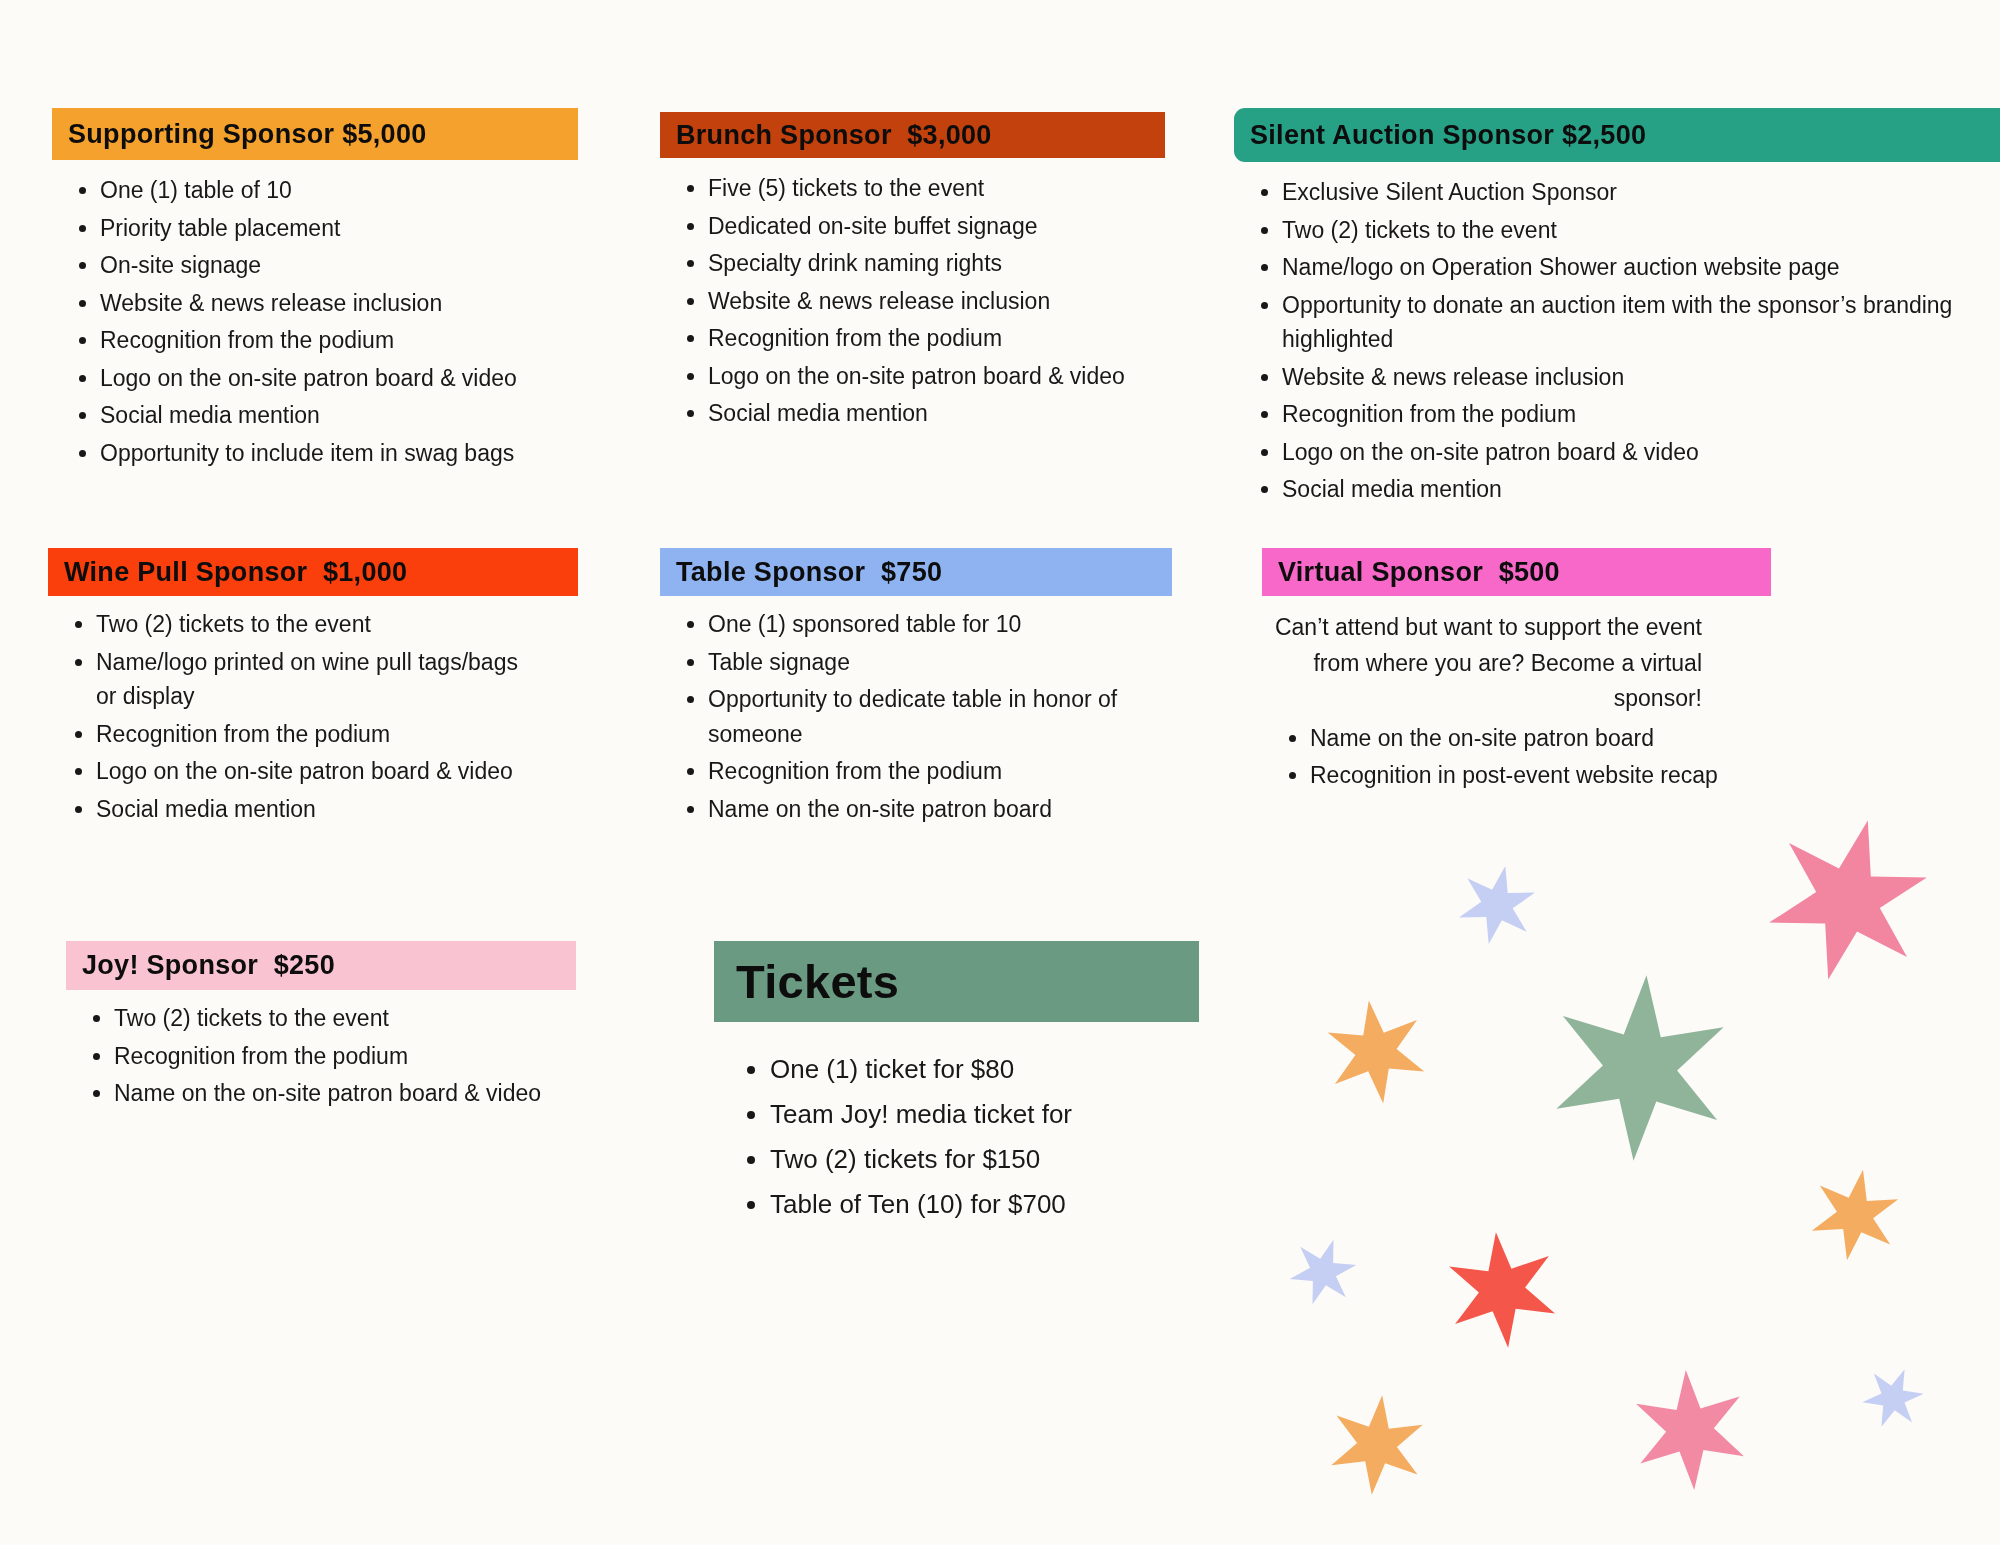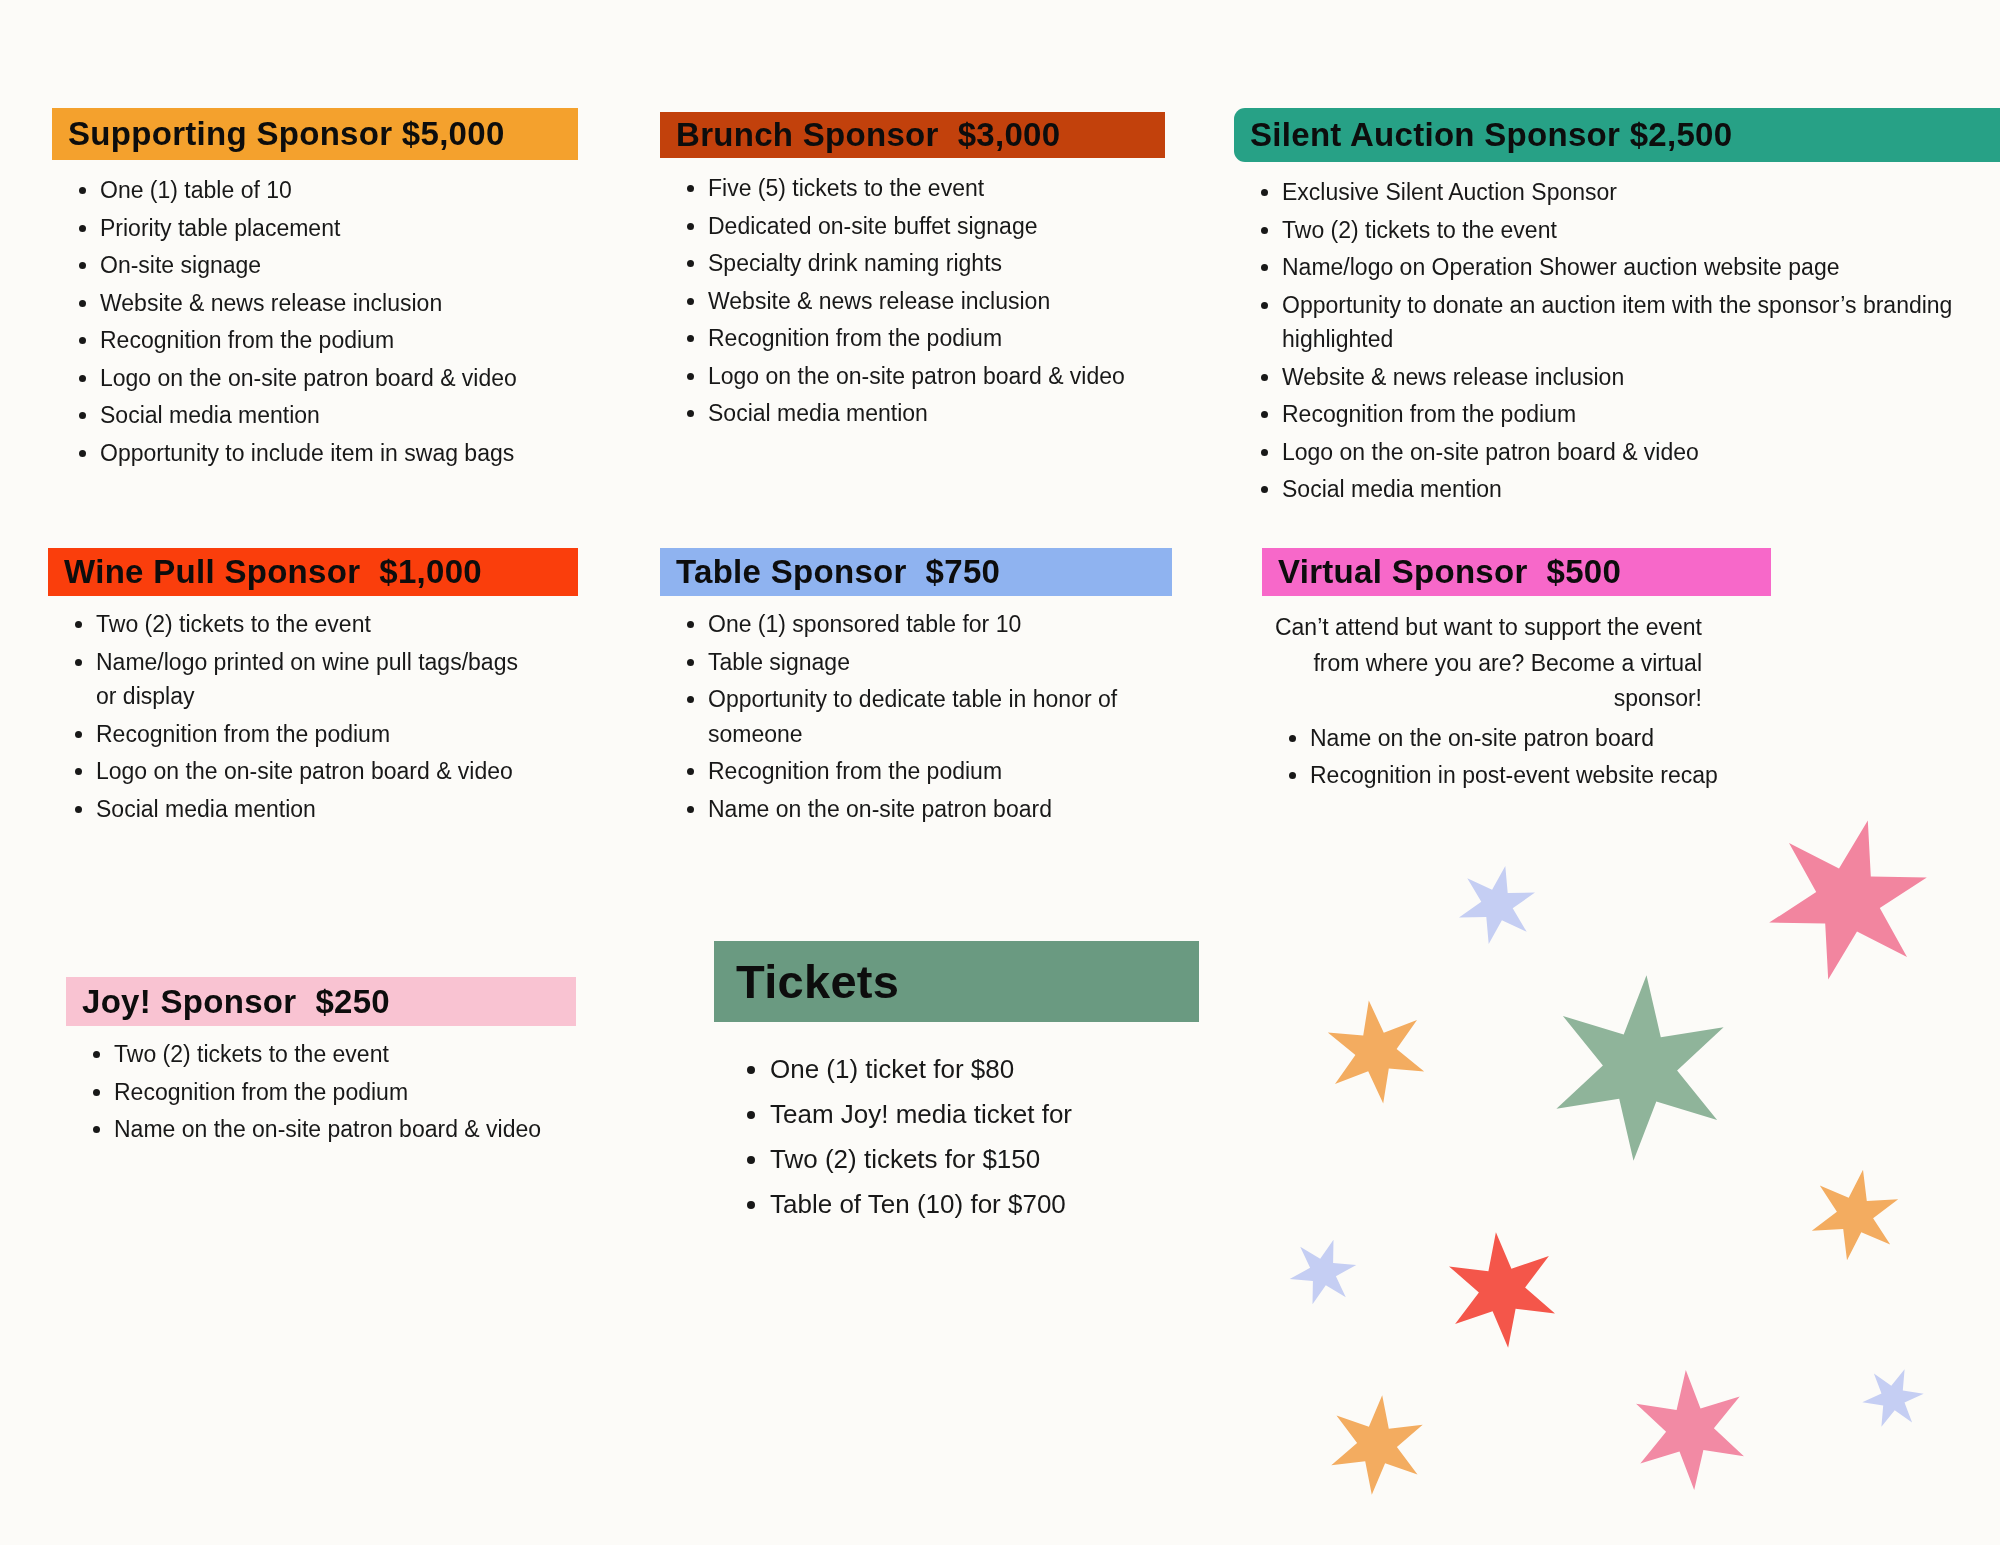--- a/index.html
+++ b/index.html
@@ -10,21 +10,21 @@
     background:#FCFBF8;
     font-family:"Liberation Sans", sans-serif;
     color:#181818;
     overflow:hidden;
   }
   .block { position:absolute; }
   .bar {
     display:flex; align-items:center;
     padding:0 16px;
     font-weight:700;
-    font-size:33px;
+    font-size:27px;
     color:#0d0d0d;
     letter-spacing:0.3px;
     white-space:pre-wrap;
   }
   .block ul {
     list-style:disc;
     margin-top:13px;
     padding-left:48px;
     font-size:23px;
     line-height:1.5;
@@ -55,21 +55,21 @@
   #b-wine ul { width:480px; margin-top:11px; }
 
   #b-table { left:660px; top:548px; width:512px; }
   #b-table .bar { height:48px; width:512px; }
   #b-table ul { width:500px; margin-top:11px; }
 
   #b-virtual { left:1262px; top:548px; width:509px; }
   #b-virtual .bar { height:48px; width:509px; }
   #b-virtual ul { width:470px; margin-top:4px; }
 
-  #b-joy { left:66px; top:941px; width:630px;margin-top:36px; }
+  #b-joy { left:66px; top:941px; width:630px; }
   #b-joy .bar { height:49px; width:510px; }
   #b-joy ul { width:630px; margin-top:11px; }
 
   #b-tickets { left:714px; top:941px; width:490px; }
   #b-tickets .bar { height:81px; width:485px; font-size:47px; padding-left:22px; }
   #b-tickets ul { width:490px; margin-top:26px; font-size:26px; line-height:1.62; padding-left:56px; }
   #b-tickets li { margin-bottom:3px; }
 
   .stars-svg { position:absolute; left:0; top:0; pointer-events:none; }
 </style>

